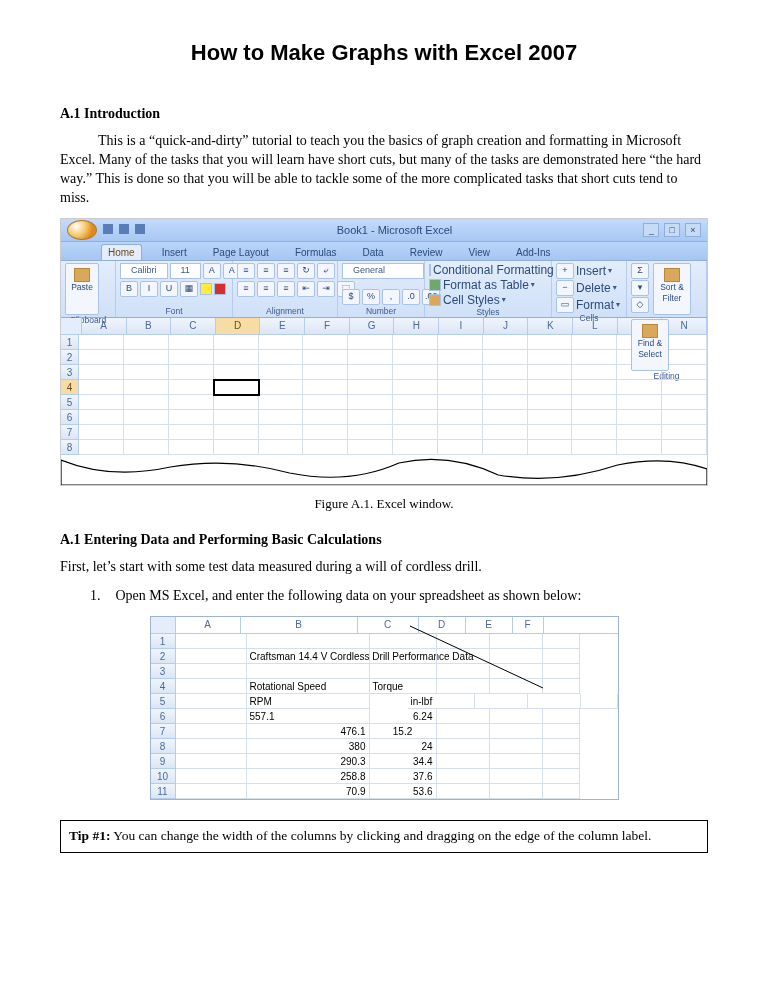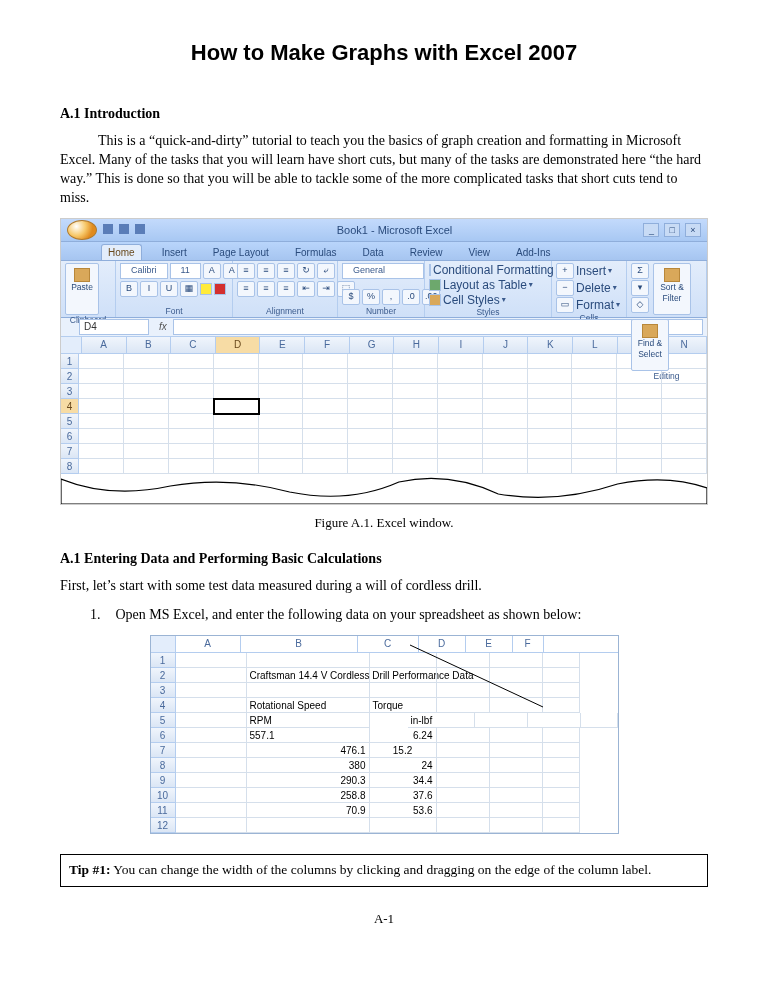--- a/index.html
+++ b/index.html
@@ -437,21 +437,21 @@
       </div>
       <div class="ribbon-group" style="width:118px">
         <div class="ribbon-controls" style="flex-direction:column;gap:1px">
           <div class="rc-line">
               <span class="rc-swatch" style="background:#8ab8e6"></span>
               <span class="rc-text">Conditional Formatting</span>
               <span style="font-size:8px">▾</span>
             </div>
           <div class="rc-line">
               <span class="rc-swatch" style="background:#6da86d"></span>
-              <span class="rc-text">Layout as Table</span>
+              <span class="rc-text">Format as Table</span>
               <span style="font-size:8px">▾</span>
             </div>
           <div class="rc-line">
               <span class="rc-swatch" style="background:#d9a85a"></span>
               <span class="rc-text">Cell Styles</span>
               <span style="font-size:8px">▾</span>
             </div>
         </div>
         <div class="ribbon-group-label">Styles</div>
       </div>
@@ -480,25 +480,20 @@
           <div style="display:flex;flex-direction:column;gap:1px">
             <span class="rc-btn">Σ</span>
             <span class="rc-btn">▾</span>
             <span class="rc-btn">◇</span>
           </div>
           <div class="rc-btn big" style="width:32px">Sort &amp; Filter</div>
           <div class="rc-btn big" style="width:32px">Find &amp; Select</div>
         </div>
         <div class="ribbon-group-label">Editing</div>
       </div>
-    </div>
-    <div class="name-box-row">
-      <div class="name-box">D4</div>
-      <span class="fx-lbl">fx</span>
-      <div class="formula-bar"></div>
     </div>
     <div class="sheet">
       <div class="col-headers" id="fig1-cols">
           <div class="corner-cell"></div>
           <div class="col-h" style="width: 44px;">A</div>
           <div class="col-h" style="width: 44px;">B</div>
           <div class="col-h" style="width: 44px;">C</div>
           <div class="col-h sel" style="width: 44px;">D</div>
           <div class="col-h" style="width: 44px;">E</div>
           <div class="col-h" style="width: 44px;">F</div>
@@ -773,32 +768,22 @@
           </div>
           <div class="sheet-row">
             <div class="row-h" style="width: 24px;">11</div>
             <div class="cell" style="width: 64px;"></div>
             <div class="cell" style="width: 116px; text-align: right;">70.9</div>
             <div class="cell" style="width: 60px; text-align: right;">53.6</div>
             <div class="cell" style="width: 46px;"></div>
             <div class="cell" style="width: 46px;"></div>
             <div class="cell" style="width: 30px;"></div>
           </div>
-          <div class="sheet-row">
-            <div class="row-h" style="width: 24px;">12</div>
-            <div class="cell" style="width: 64px;"></div>
-            <div class="cell" style="width: 116px;"></div>
-            <div class="cell" style="width: 60px;"></div>
-            <div class="cell" style="width: 46px;"></div>
-            <div class="cell" style="width: 46px;"></div>
-            <div class="cell" style="width: 30px;"></div>
-          </div>
         </div>
     </div>
   </div>
 
   <div class="tipbox">
     <b>Tip #1:</b>
     <span>You can change the width of the columns by clicking and dragging on the edge of the column label.</span>
   </div>
 
-  <div class="page-num">A-1</div>
 </div>
 
 </body></html>

